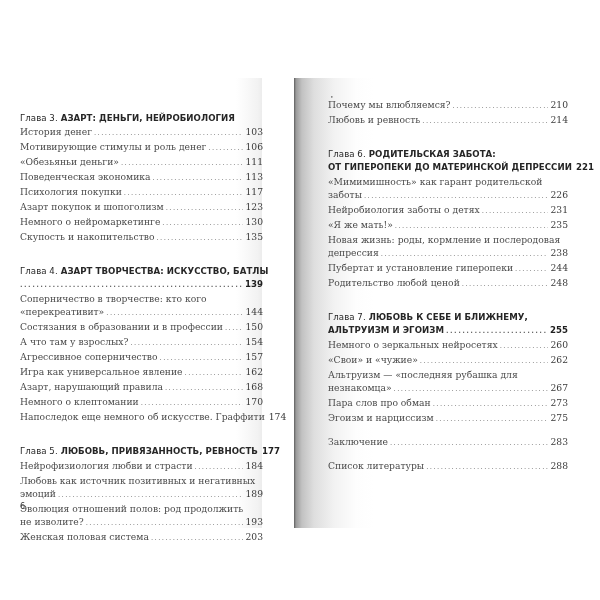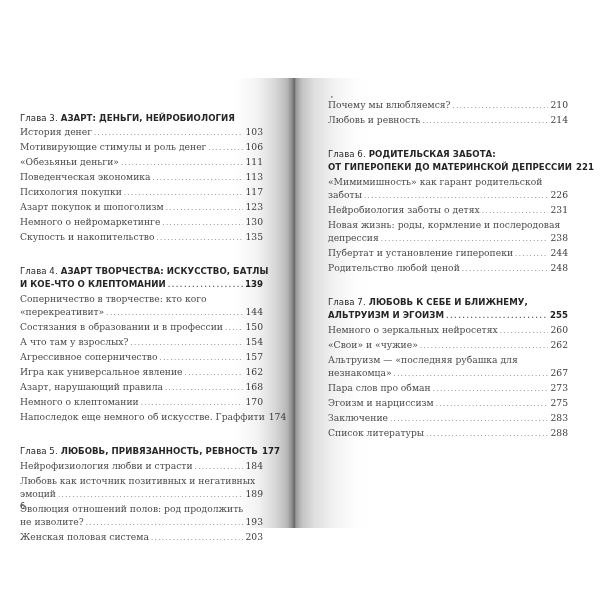--- a/index.html
+++ b/index.html
@@ -17,21 +17,21 @@
     width: 600px;
     height: 600px;
   }
   .page {
     position: absolute;
     top: 78px;
     height: 450px;
   }
   .page-left {
     left: 0;
-    width: 294px;
+    width: 262px;
     background: linear-gradient(to right, #ffffff 0px, #ffffff 236px, #f2f2f2 258px, #d8d8d8 275px, #b8b8b8 287px, #8c8c8c 292px, #6a6a6a 294px);
   }
   .page-right {
     left: 294px;
     width: 252px;
     background: linear-gradient(to right, #5e5e5e 0px, #9a9a9a 2px, #c2c2c2 8px, #dedede 20px, #f2f2f2 40px, #fdfdfd 62px, #ffffff 80px);
     padding-left: 31px;
   }
   .toc {
     position: absolute;
@@ -63,20 +63,21 @@
     color: #262626;
     letter-spacing: 0.05px;
   }
   .entry.chapter .ch-num {
     font-weight: normal;
   }
   .entry.gap-before {
     margin-top: 20px;
   }
   .entry.gap-before-big {
+    margin-top: 9px;
   }
   .line {
     display: flex;
     align-items: baseline;
     white-space: nowrap;
   }
   .title-part {
     flex: 0 0 auto;
     padding-right: 2px;
   }
@@ -171,21 +172,20 @@
         </li>
       <li class="entry line">
           <span class="title-part">Скупость и накопительство</span>
           <span class="dots"></span>
           <span class="pg">135</span>
         </li>
 
       <li class="entry chapter gap-before">
         <div class="wrap-first"><span class="ch-num">Глава 4.</span> <span>АЗАРТ ТВОРЧЕСТВА: ИСКУССТВО, БАТЛЫ</span></div>
         <div class="line">
-            <span class="title-part">И КОЕ-ЧТО О КЛЕПТОМАНИИ</span>
             <span class="dots"></span>
             <span class="pg">139</span>
           </div>
       </li>
       <li class="entry">
         <div class="wrap-first">Соперничество в творчестве: кто кого</div>
         <div class="line">
             <span class="title-part">«перекреативит»</span>
             <span class="dots"></span>
             <span class="pg">144</span>
@@ -290,20 +290,25 @@
             <span class="title-part">заботы</span>
             <span class="dots"></span>
             <span class="pg">226</span>
           </div>
       </li>
       <li class="entry line">
           <span class="title-part">Нейробиология заботы о детях</span>
           <span class="dots"></span>
           <span class="pg">231</span>
         </li>
+      <li class="entry line">
+          <span class="title-part">«Я же мать!»</span>
+          <span class="dots"></span>
+          <span class="pg">235</span>
+        </li>
       <li class="entry">
         <div class="wrap-first">Новая жизнь: роды, кормление и послеродовая</div>
         <div class="line">
             <span class="title-part">депрессия</span>
             <span class="dots"></span>
             <span class="pg">238</span>
           </div>
       </li>
       <li class="entry line">
           <span class="title-part">Пубертат и установление гиперопеки</span>

